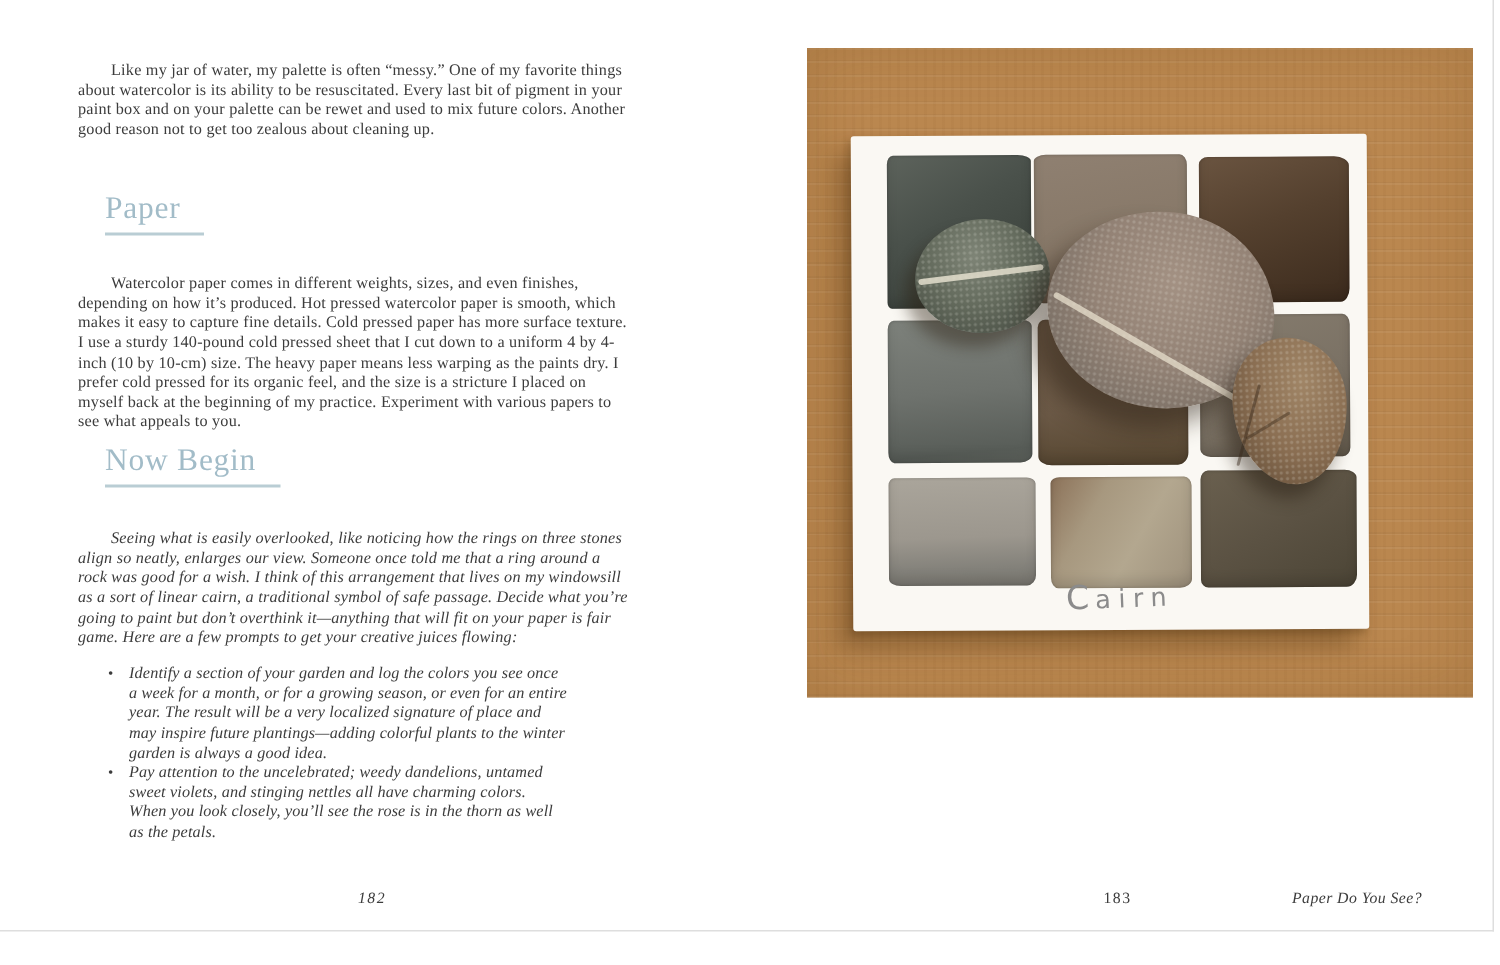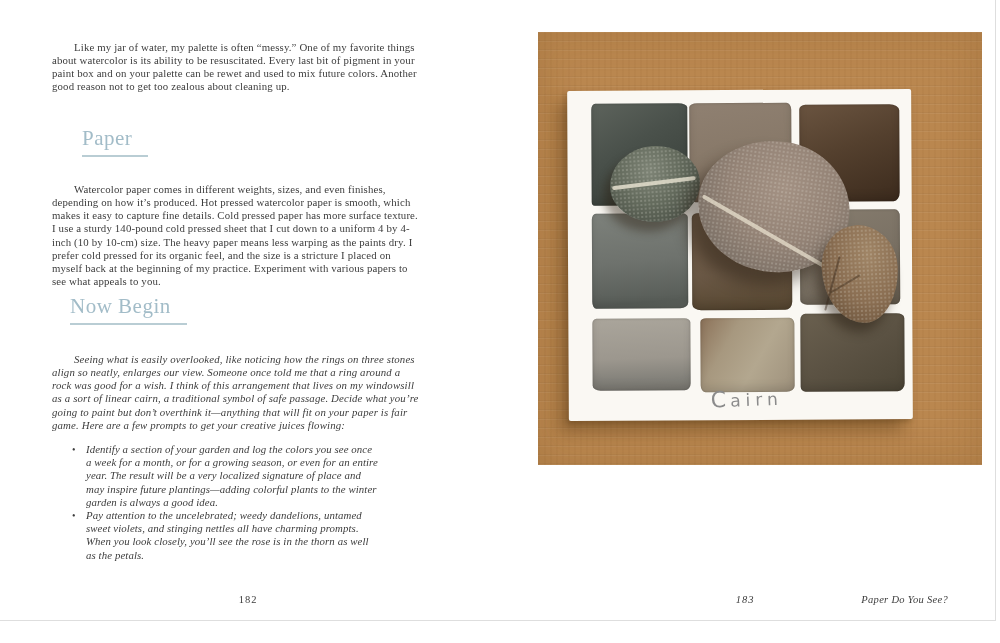--- a/index.html
+++ b/index.html
@@ -6,32 +6,32 @@
   #spread{position:relative;width:1000px;height:643px;background:var(--page_bg,#fff);
           font-family:"Liberation Serif",serif;color:var(--text_color,#3c3c3c);overflow:hidden;}
   
   .para{position:absolute;left:52px;width:370px;font-size:10.8px;line-height:13.2px;
         letter-spacing:.15px;text-indent:22px;text-align:left;}
   .intro{top:30px;}
   .heading{position:absolute;left:70px;font-size:21px;font-weight:normal;margin:0;
            color:var(--heading_color,#a2bcc8);letter-spacing:.5px;}
   .heading .hd-inner{display:inline-block;padding:0 16px 4px 0;
            border-bottom:2px solid var(--underline_color,#b9cdd4);}
-  .h-paper{top:126px;margin-left:12px;}
+  .h-paper{top:126px;}
   .body-paper{top:172px;}
   .h-begin{top:294px;}
   .body-begin{top:342px;font-style:italic;}
   .prompts{position:absolute;left:72px;top:443px;width:306px;margin:0;padding:0;list-style:none;font-family:Liberation Serif, serif;}
   .prompts li{position:relative;padding-left:14px;font-style:italic;font-size:10.8px;
               line-height:13.2px;letter-spacing:.1px;}
   .prompts li::before{content:"•";position:absolute;left:0;top:0;font-style:normal;font-size:10px;}
   
   .pagenum{position:absolute;top:594px;font-size:10.5px;letter-spacing:1px;transform:translateX(-50%);}
-  .pn-left{left:248px;}
-  .pn-right{left:745px;font-style:italic;}
+  .pn-left{left:248px;font-style:italic;}
+  .pn-right{left:745px;}
   .running-footer{position:absolute;top:594px;right:52px;font-size:10.5px;font-style:italic;letter-spacing:.3px;}
   
   .photo{position:absolute;left:538px;top:32px;width:444px;height:433px;
          background:
            repeating-linear-gradient(0deg, rgba(255,255,255,0.06) 0 1px, rgba(0,0,0,0.03) 1px 2px, transparent 2px 9px),
            repeating-linear-gradient(90deg, rgba(120,70,20,0.05) 0 2px, transparent 2px 6px),
            var(--cardboard_color,#ba874f);
          box-shadow:inset 0 0 40px rgba(100,60,15,0.18);}
   .card{position:absolute;left:30px;top:58px;width:344px;height:330px;
         background:var(--card_color,#faf8f3);border-radius:2px;transform:rotate(-0.3deg);
@@ -81,21 +81,21 @@
     <p class="para intro">Like my jar of water, my palette is often “messy.” One of my favorite things about watercolor is its ability to be resuscitated. Every last bit of pigment in your paint box and on your palette can be rewet and used to mix future colors. Another good reason not to get too zealous about cleaning up.</p>
 
     <h2 class="heading h-paper"><span class="hd-inner">Paper</span></h2>
     <p class="para body-paper">Watercolor paper comes in different weights, sizes, and even finishes, depending on how it’s produced. Hot pressed watercolor paper is smooth, which makes it easy to capture fine details. Cold pressed paper has more surface texture. I use a sturdy 140-pound cold pressed sheet that I cut down to a uniform 4 by 4-inch (10 by 10-cm) size. The heavy paper means less warping as the paints dry. I prefer cold pressed for its organic feel, and the size is a stricture I placed on myself back at the beginning of my practice. Experiment with various papers to see what appeals to you.</p>
 
     <h2 class="heading h-begin"><span class="hd-inner">Now Begin</span></h2>
     <p class="para body-begin">Seeing what is easily overlooked, like noticing how the rings on three stones align so neatly, enlarges our view. Someone once told me that a ring around a rock was good for a wish. I think of this arrangement that lives on my windowsill as a sort of linear cairn, a traditional symbol of safe passage. Decide what you’re going to paint but don’t overthink it—anything that will fit on your paper is fair game. Here are a few prompts to get your creative juices flowing:</p>
 
     <ul class="prompts">
       <li>Identify a section of your garden and log the colors you see once a week for a month, or for a growing season, or even for an entire year. The result will be a very localized signature of place and may inspire future plantings—adding colorful plants to the winter garden is always a good idea.</li>
-      <li>Pay attention to the uncelebrated; weedy dandelions, untamed sweet violets, and stinging nettles all have charming prompts. When you look closely, you’ll see the rose is in the thorn as well as the petals.</li>
+      <li>Pay attention to the uncelebrated; weedy dandelions, untamed sweet violets, and stinging nettles all have charming colors. When you look closely, you’ll see the rose is in the thorn as well as the petals.</li>
     </ul>
 
     <div class="pagenum pn-left">182</div>
   </div>
 
   <div>
     <div class="photo">
       <div class="card">
         <div class="sw sw1" style="background: linear-gradient(150deg, rgb(93, 99, 92) 0%, rgb(74, 81, 75) 40%, rgb(62, 69, 63) 75%, rgb(73, 80, 74) 100%);"></div>
         <div class="sw sw2" style="background: linear-gradient(170deg, rgb(143, 128, 113) 0%, rgb(135, 120, 104) 55%, rgb(116, 101, 87) 100%);"></div>

